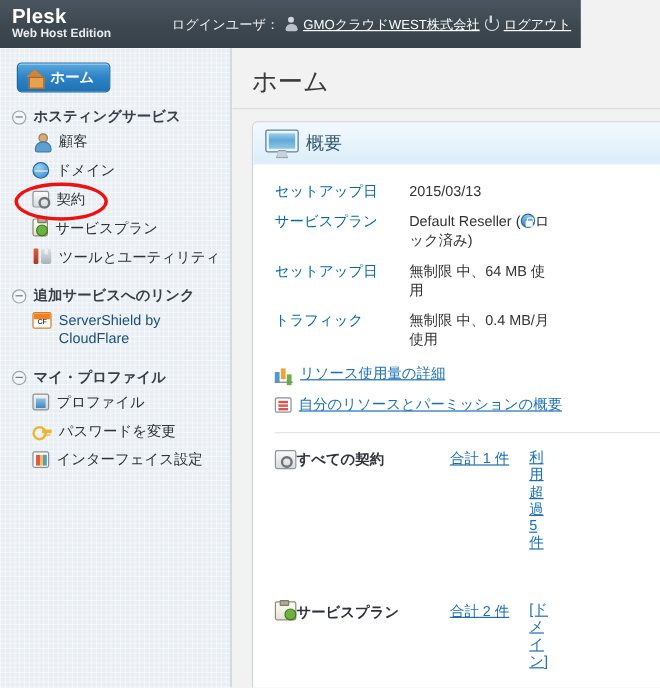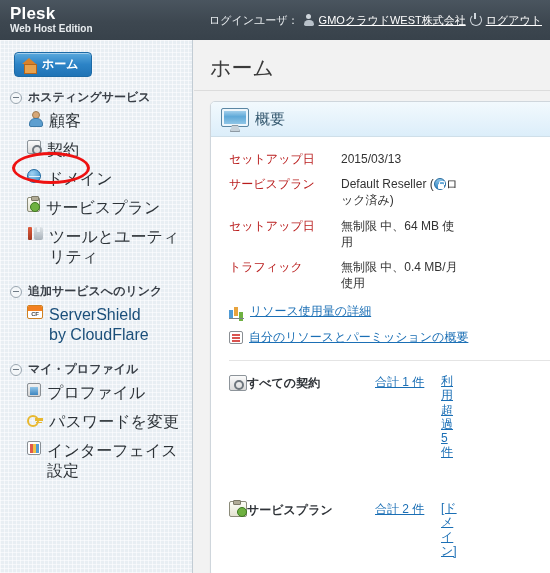--- a/index.html
+++ b/index.html
@@ -9,21 +9,21 @@
     overflow: hidden;
     background: #f2f2f2;
     font-family: "Liberation Sans", "DejaVu Sans", sans-serif;
     font-size: 12px;
     color: #333;
   }
   #app { position: relative; width: 550px; height: 573px; }
 
   
   .topbar {
-    position: absolute; top: 0; left: 0; width: 550px; height: 40px;
+    position: absolute; top: 0; left: 0; width: 484px; height: 40px;
     background: linear-gradient(to bottom, #4a555f 0%, #3d4750 55%, #38424b 100%);
     display: flex; align-items: center; color: #fff; gap: 27px;
   }
   .brand { padding-left: 10px; line-height: 1.05; }
   .brand-name { font-size: 17px; font-weight: bold; letter-spacing: .2px; color: #ffffff; }
   .brand-sub { font-size: 10px; font-weight: bold; color: #e8ecef; margin-top: 1px; }
   .topright {
     margin-left: auto; display: flex; align-items: center; gap: 4px;
     padding-right: 8px; font-size: 11px; color: #e9edf0; white-space: nowrap;
   }
@@ -88,21 +88,21 @@
   .toggle {
     width: 12px; height: 12px; border-radius: 50%;
     border: 1px solid #9aa6b0; background: #f4f7f9; position: relative; flex: none;
   }
   .toggle::after {
     content: ""; position: absolute; left: 2px; top: 4.2px; width: 6px; height: 1.4px;
     background: #6f7b86;
   }
   .nav-item {
     display: flex; align-items: flex-start; gap: 6px;
-    padding: 4px 6px 4px 27px; font-size: 16px; color: #2d3338; cursor: pointer;
+    padding: 4px 6px 4px 27px; font-size: 12px; color: #2d3338; cursor: pointer;
     line-height: 1.25;
   }
   .nav-item .lbl { padding-top: 1px; }
   .nav-icon { width: 16px; height: 16px; flex: none; position: relative; display: inline-block; }
 
   
   .ic-customer::before { content:""; position:absolute; left:5px; top:1px; width:6px; height:6px;
     border-radius:50%; background:#d7a878; border:1px solid #9c7a51; }
   .ic-customer::after { content:""; position:absolute; left:2px; top:8px; width:12px; height:7px;
     border-radius:6px 6px 2px 2px; background:#5d9fd0; border:1px solid #3d7aa8; }
@@ -177,21 +177,21 @@
   }
   .ic-monitor::after {
     content:""; position:absolute; left:9px; top:17px; width:8px; height:5px;
     background:#c7d2da; border:1px solid #8d99a3;
     clip-path: polygon(20% 0, 80% 0, 100% 100%, 0 100%);
   }
   .panel-title { font-size: 15px; color: #33576e; text-align: center; }
   .panel-body { padding: 10px 12px 14px 18px; }
 
   .row { display: flex; padding: 4px 0 5px 0; font-size: 12px; align-items: flex-start; }
-  .row .k { width: 112px; flex: none; color: #b91c1c; line-height: 1.35; }
+  .row .k { width: 112px; flex: none; color: #0369a1; line-height: 1.35; }
   .row .v { color: #333; line-height: 1.35; max-width: 120px; }
   .lock-badge {
     display: inline-block; width: 12px; height: 12px; border-radius: 50%;
     background: linear-gradient(#8fc6ea, #2f83c2); border: 1px solid #256a9e;
     position: relative; vertical-align: -2px;
   }
   .lock-badge::before {
     content:""; position:absolute; left:4px; top:2px; width:4px; height:3px;
     border:1.2px solid #fff; border-bottom:none; border-radius:2px 2px 0 0;
   }
@@ -267,26 +267,26 @@
     <div class="sect">
       <div class="sect-head">
         <span class="toggle"></span>
         <span>ホスティングサービス</span>
       </div>
       <div class="nav-item">
         <span class="nav-icon ic-customer"></span>
         <span class="lbl">顧客</span>
       </div>
       <div class="nav-item">
+        <span class="nav-icon ic-globe"></span>
+        <span class="lbl">ドメイン</span>
+      </div>
+      <div class="nav-item">
         <span class="nav-icon ic-subs"></span>
         <span class="lbl">契約</span>
-      </div>
-      <div class="nav-item">
-        <span class="nav-icon ic-globe"></span>
-        <span class="lbl">ドメイン</span>
       </div>
       <div class="nav-item">
         <span class="nav-icon ic-plan"></span>
         <span class="lbl">サービスプラン</span>
       </div>
       <div class="nav-item">
         <span class="nav-icon ic-tools"></span>
         <span class="lbl">ツールとユーティリティ</span>
       </div>
     </div>

